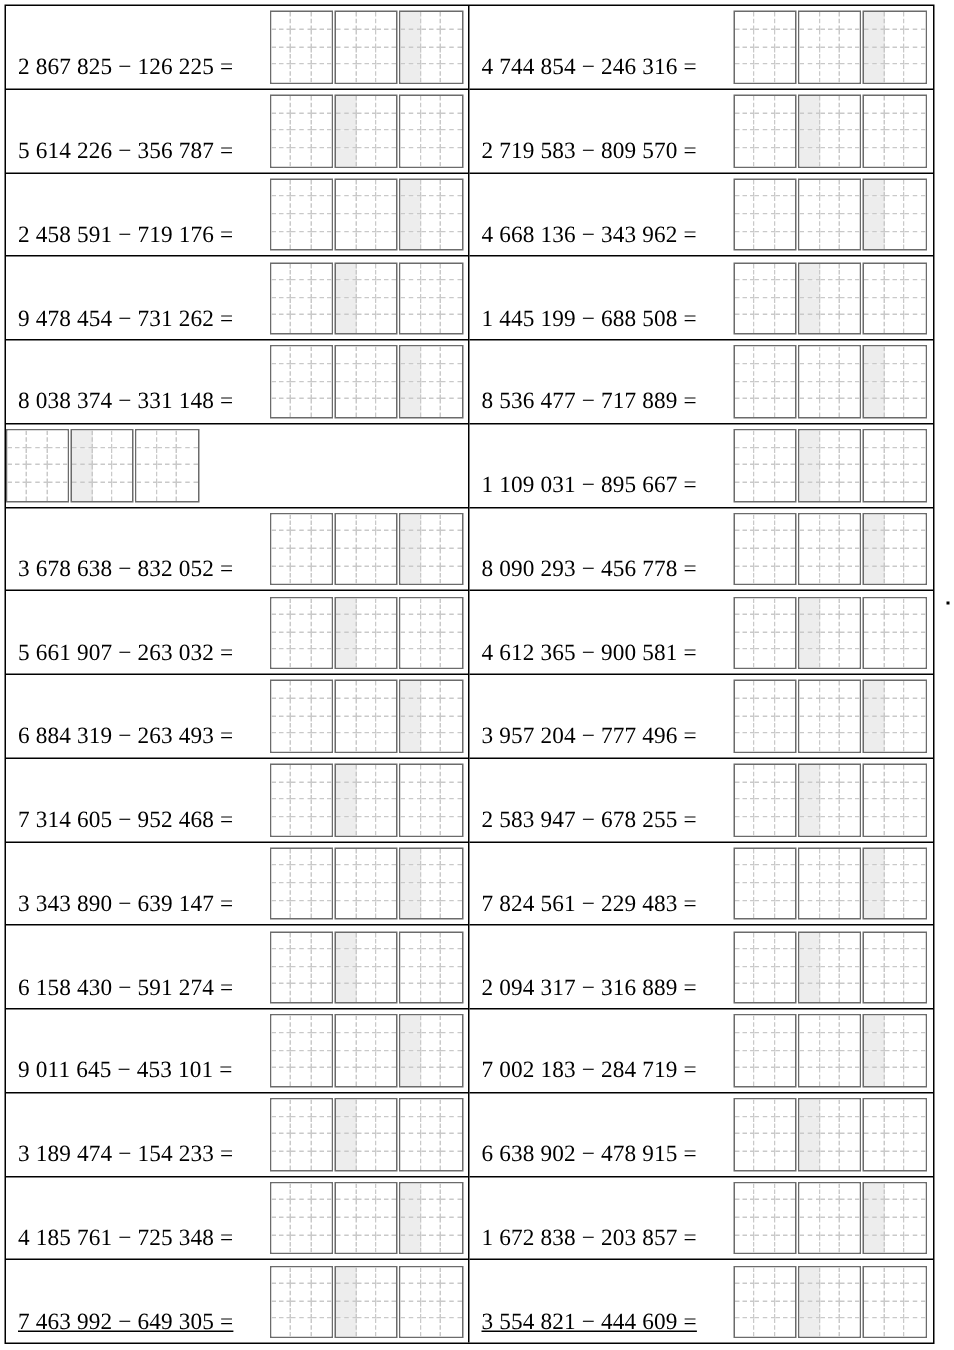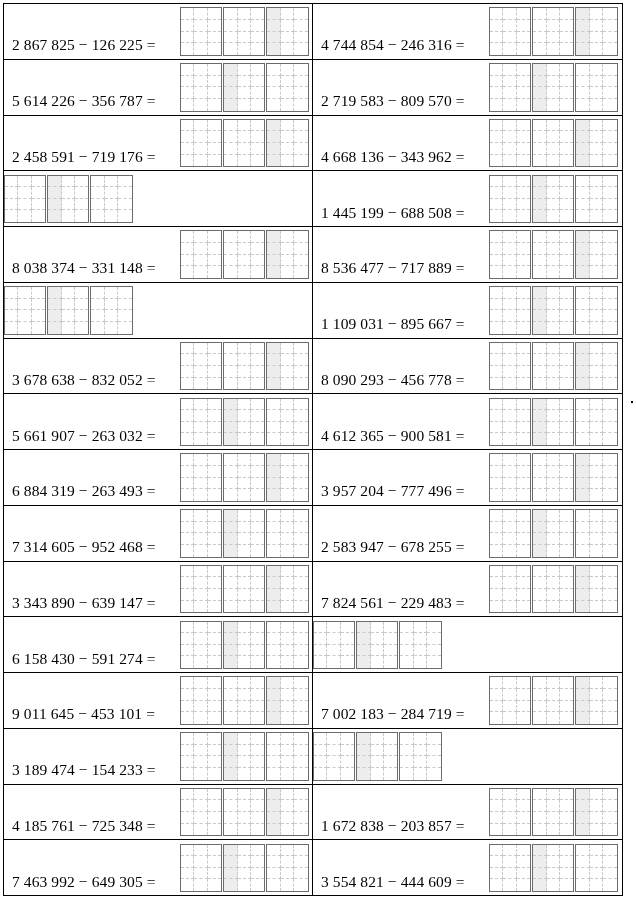--- a/index.html
+++ b/index.html
@@ -48,20 +48,21 @@
     display: flex;
     flex-direction: row;
     align-items: flex-end;
     border-bottom: 1.4px solid #000000;
     box-sizing: border-box;
     position: relative;
     padding: 0;
   }
   .prob-row:last-child {
     border-bottom: none;
+    text-decoration: underline;
   }
 
   .expr {
     flex: 0 0 auto;
     width: 176px;
     box-sizing: border-box;
     padding-left: 8px;
     padding-bottom: 6px;
     font-size: 15.5px;
     line-height: 1;
@@ -258,20 +259,21 @@
               <div class="gcell shade"></div>
               <div class="gcell"></div>
               <div class="gcell last-col"></div>
               <div class="gcell last-row shade"></div>
               <div class="gcell last-row"></div>
               <div class="gcell last-col last-row"></div>
             </div>
           </div>
         </div>
         <div class="prob-row">
+          <div class="expr">9 478 454 − 731 262 =</div>
           <div class="answer-grid">
             <div class="grid-group">
               <div class="gcell"></div>
               <div class="gcell"></div>
               <div class="gcell last-col"></div>
               <div class="gcell"></div>
               <div class="gcell"></div>
               <div class="gcell last-col"></div>
               <div class="gcell"></div>
               <div class="gcell"></div>
@@ -1386,20 +1388,21 @@
               <div class="gcell shade"></div>
               <div class="gcell"></div>
               <div class="gcell last-col"></div>
               <div class="gcell last-row shade"></div>
               <div class="gcell last-row"></div>
               <div class="gcell last-col last-row"></div>
             </div>
           </div>
         </div>
         <div class="prob-row">
+          <div class="expr">2 094 317 − 316 889 =</div>
           <div class="answer-grid">
             <div class="grid-group">
               <div class="gcell"></div>
               <div class="gcell"></div>
               <div class="gcell last-col"></div>
               <div class="gcell"></div>
               <div class="gcell"></div>
               <div class="gcell last-col"></div>
               <div class="gcell"></div>
               <div class="gcell"></div>
@@ -1479,20 +1482,21 @@
               <div class="gcell shade"></div>
               <div class="gcell"></div>
               <div class="gcell last-col"></div>
               <div class="gcell last-row shade"></div>
               <div class="gcell last-row"></div>
               <div class="gcell last-col last-row"></div>
             </div>
           </div>
         </div>
         <div class="prob-row">
+          <div class="expr">6 638 902 − 478 915 =</div>
           <div class="answer-grid">
             <div class="grid-group">
               <div class="gcell"></div>
               <div class="gcell"></div>
               <div class="gcell last-col"></div>
               <div class="gcell"></div>
               <div class="gcell"></div>
               <div class="gcell last-col"></div>
               <div class="gcell"></div>
               <div class="gcell"></div>

